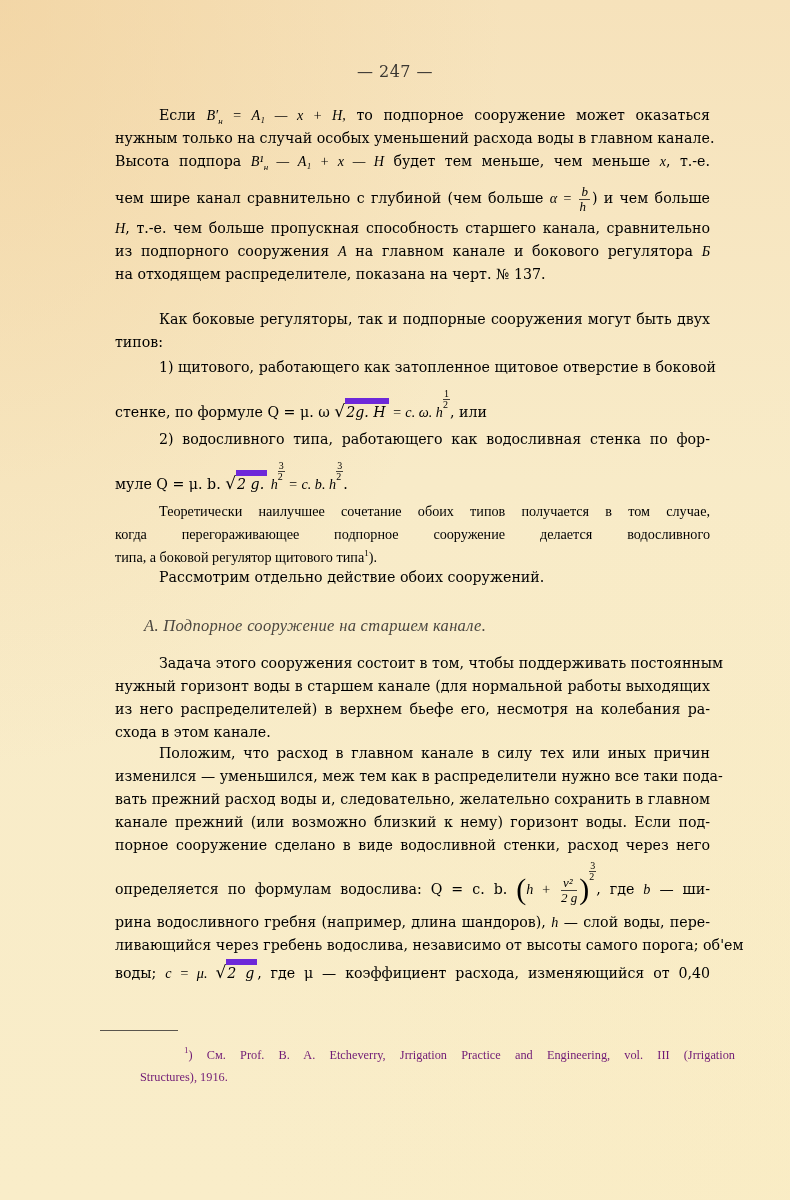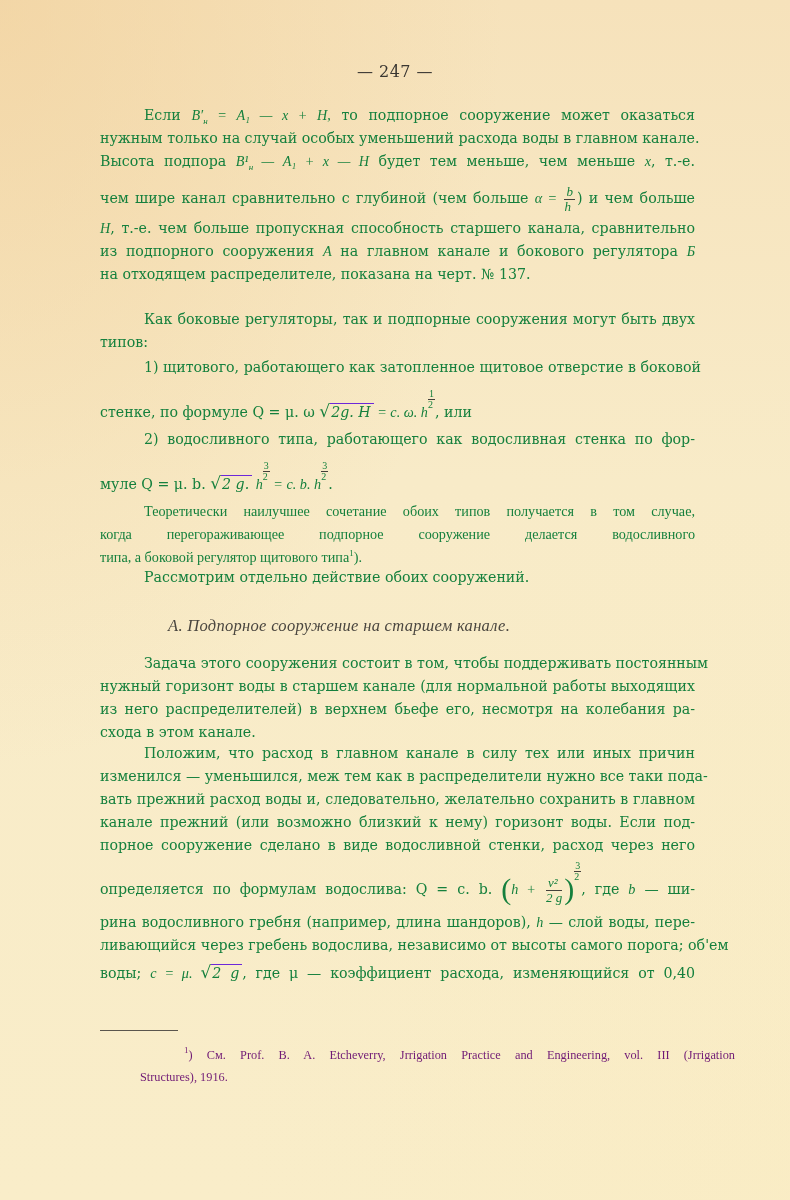--- a/index.html
+++ b/index.html
@@ -29,26 +29,26 @@
       top: 62px;
       left: 0;
       width: 790px;
       text-align: center;
       font-size: 16px;
       letter-spacing: 0.5px;
       color: #3a3732;
     }
     .text-block {
       position: absolute;
-      left: 100px;
+      left: 115px;
       width: 595px;
       font-size: 14.2px;
       line-height: 23px;
       text-align: justify;
-      color: #15803d;
+      color: #000000;
     }
     .line {
       display: block;
       white-space: nowrap;
       text-align: justify;
       text-align-last: justify;
       height: 23px;
     }
     .line.last {
       text-align-last: left;
@@ -78,38 +78,37 @@
       display: inline-block;
       vertical-align: 9px;
       text-align: center;
       font-size: 10px;
       line-height: 10px;
       font-family: "Liberation Serif", serif;
     }
     .sup-frac .num { display:block; border-bottom: 1px solid #45413b; padding: 0 1px; }
     .sup-frac .den { display:block; }
     .sqrt {
-      border-top: 1px solid #6d28d9;
+      border-top: 6px solid #6d28d9;
       padding: 0 3px 0 1px;
       font-style: italic;
     }
     .sqrt-sign {
       font-style: normal;
       font-size: 17px;
     }
     .heading {
       position: absolute;
       left: 144px;
       top: 616px;
       font-style: italic;
       font-size: 16.5px;
       font-family: "Liberation Serif", "DejaVu Serif", serif;
       color: #4a463f;
       letter-spacing: 0.3px;
-      margin-left: 24px;
     }
     .footnote-rule {
       position: absolute;
       left: 100px;
       top: 1030px;
       width: 78px;
       height: 1px;
       background: #5a554d;
     }
     .footnote {

